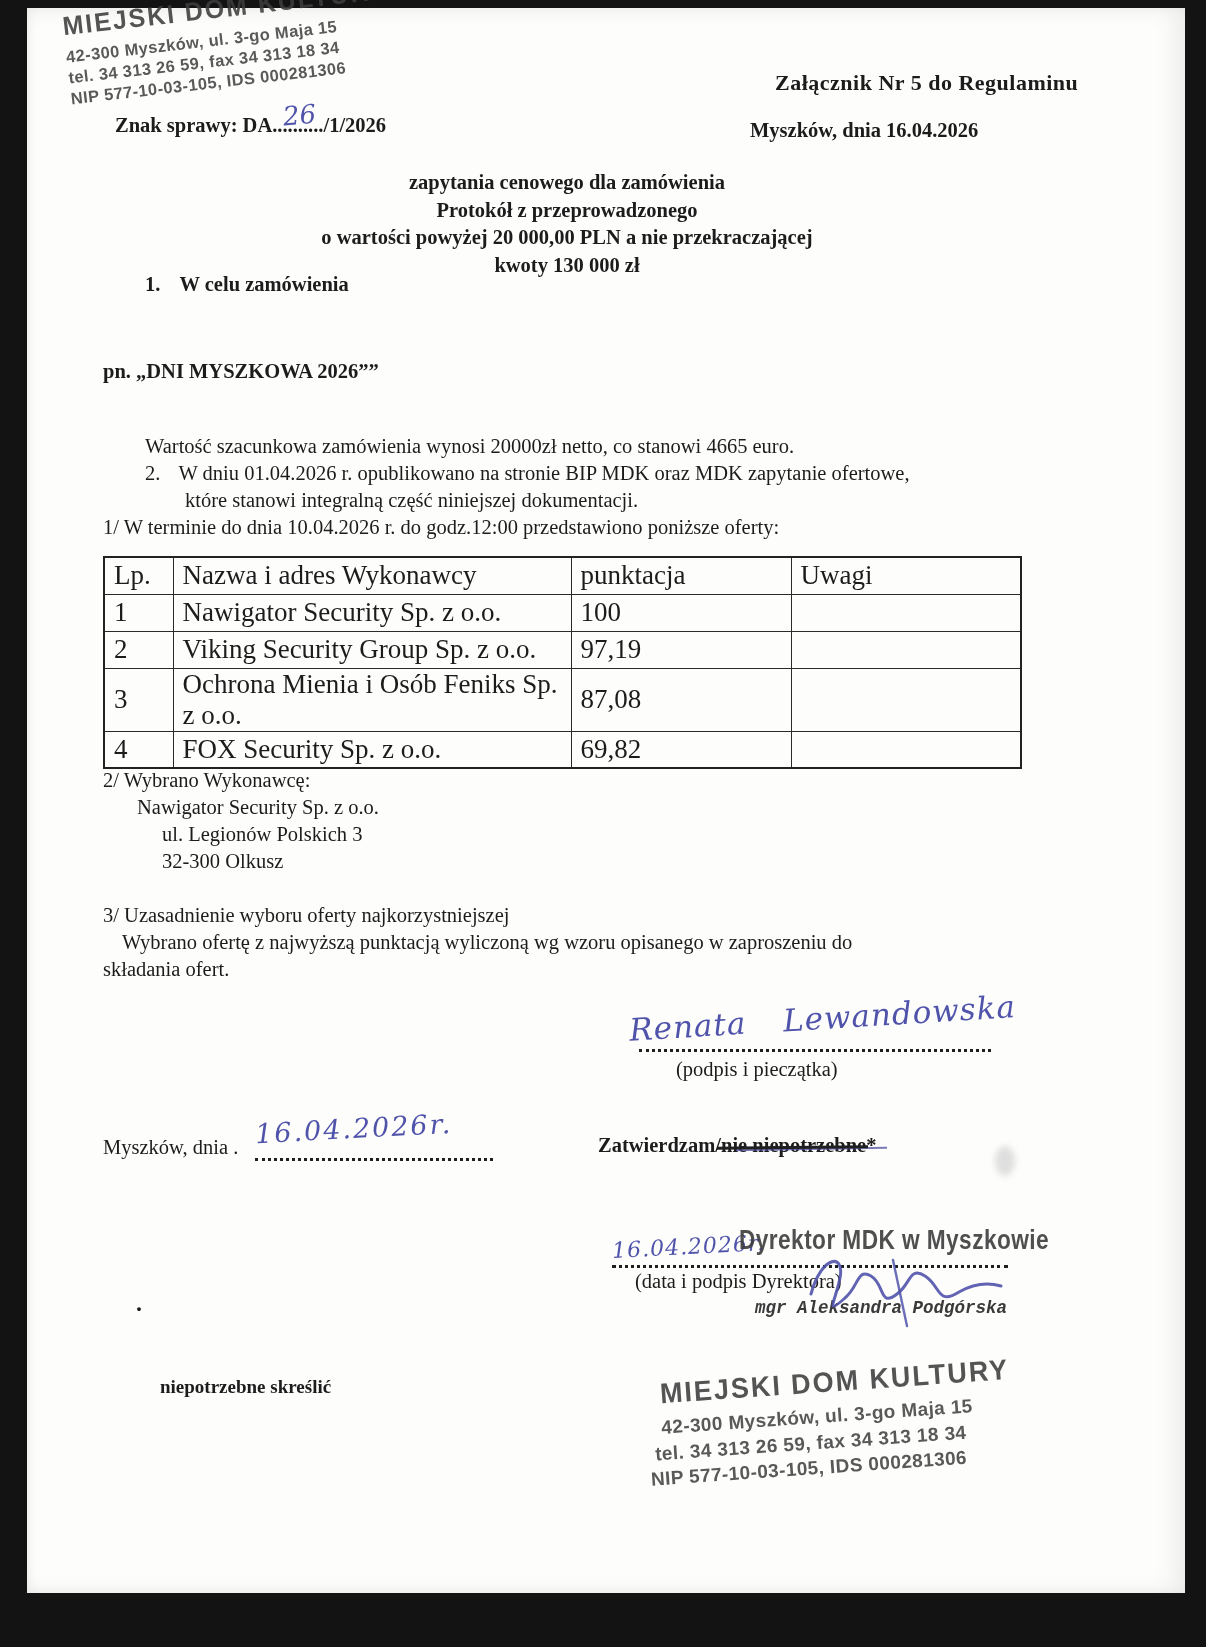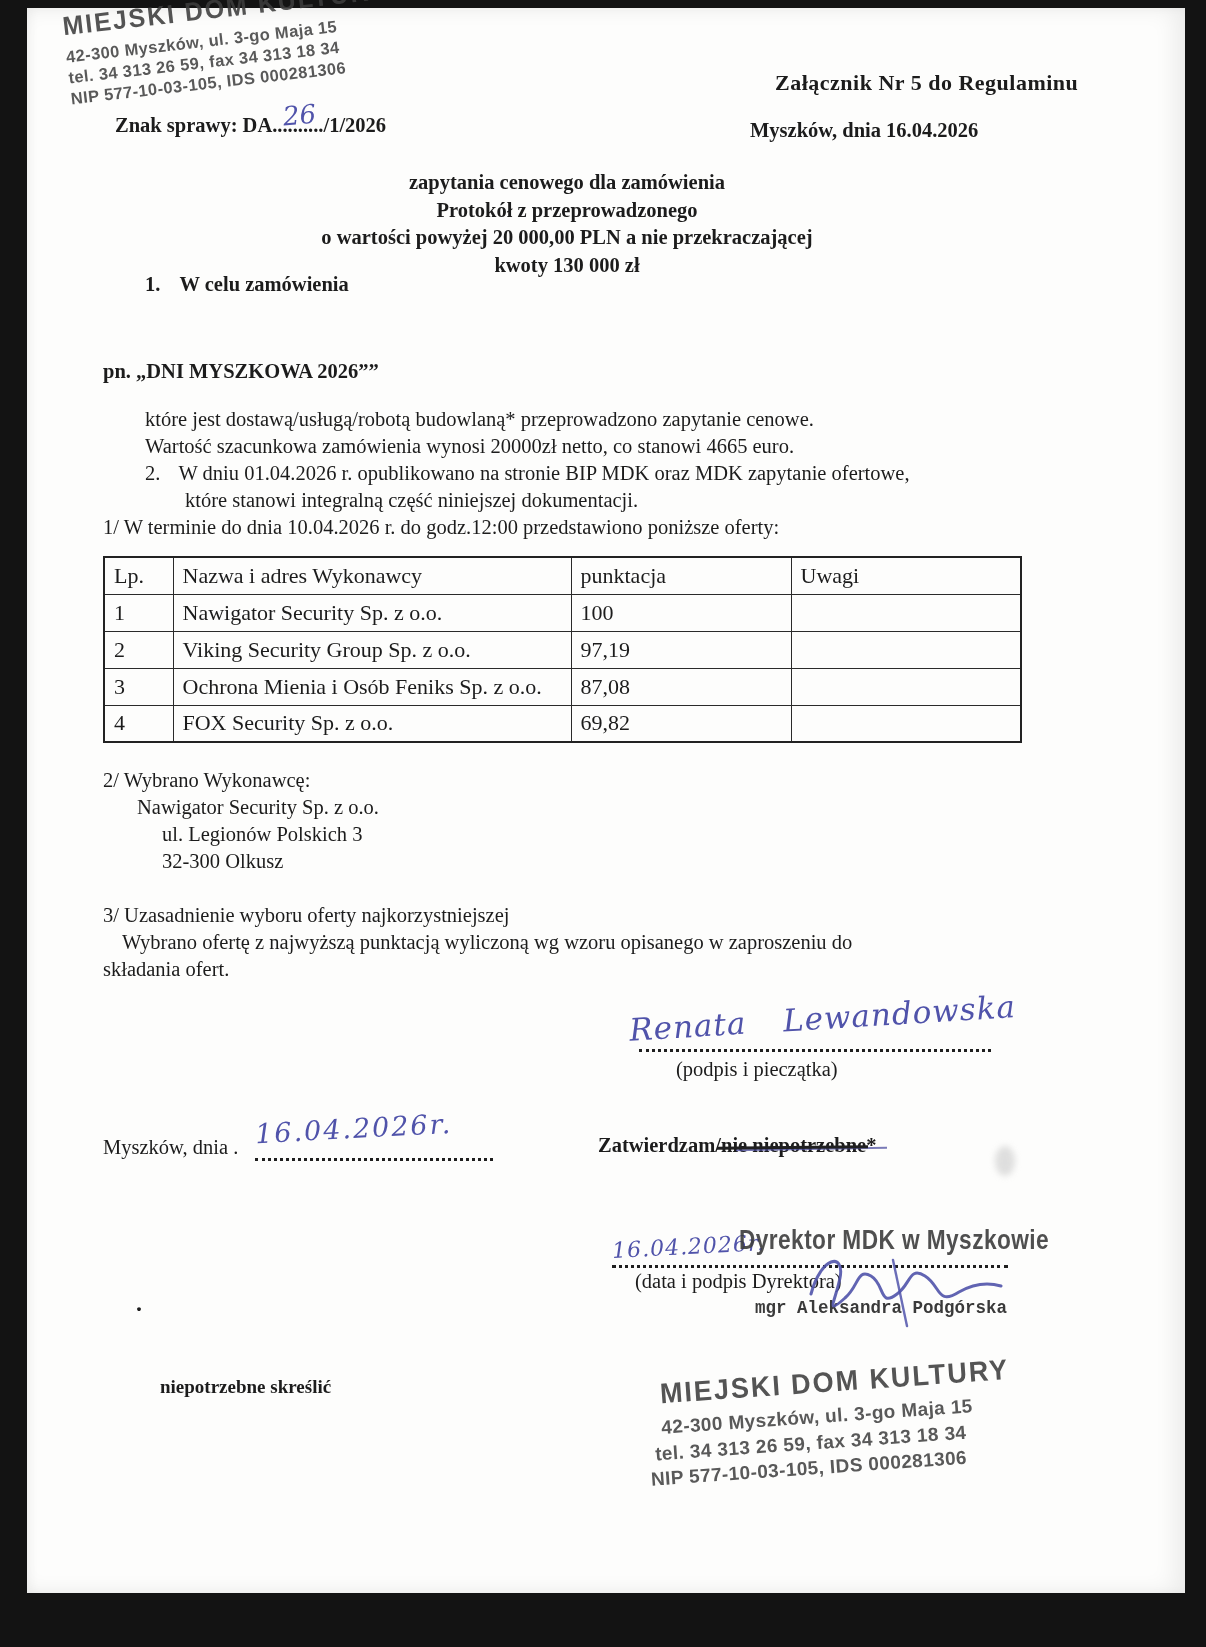--- a/index.html
+++ b/index.html
@@ -30,21 +30,21 @@
   .stamp-title{
     font-size:25px;font-weight:600;letter-spacing:2px;
     transform:scaleY(1.05);opacity:.88;
   }
   .stamp-line{font-size:16.5px;font-weight:600;letter-spacing:.4px;line-height:21px;opacity:.85;}
   .stamp-bottom .stamp-title{font-size:27px;}
   .stamp-bottom .stamp-line{font-size:19px;line-height:25.5px;}
   .dotline{border-bottom:3px dotted #1f1f1f;height:0;}
   table.offers{
     border-collapse:collapse;table-layout:fixed;
-    font-size:22px;
+    font-size:27px;
     border:2.5px solid #222;
   }
   table.offers td{
     border:1.6px solid #2a2a2a;
     padding:0 0 0 9px;
     vertical-align:middle;
     overflow:hidden;
   }
   .struck{position:relative;display:inline-block;}
   .struck::after{
@@ -88,21 +88,20 @@
     <div class="serif bold fs20" style="line-height:27.5px">kwoty 130 000 zł</div>
   </div>
 
   <div class="abs serif bold fs20" style="left:118px;top:265px">
     <span>1.</span>
     <span style="margin-left:14px">W celu zamówienia</span>
   </div>
 
   <div class="abs serif bold fs20" style="left:76px;top:352px">pn. „DNI MYSZKOWA 2026””</div>
 
-  <div class="abs serif fs20" style="left:118px;top:400px">które jest dostawą/usługą/robotą budowlaną* przeprowadzono zapytanie cenowe.</div>
   <div class="abs serif fs20" style="left:118px;top:427px">Wartość szacunkowa zamówienia wynosi 20000zł netto, co stanowi 4665 euro.</div>
   <div class="abs serif fs20" style="left:118px;top:454px">
     <span>2.</span>
     <span style="margin-left:13px">W dniu 01.04.2026 r. opublikowano na stronie BIP MDK oraz MDK zapytanie ofertowe,</span>
   </div>
   <div class="abs serif fs20" style="left:158px;top:481px">które stanowi integralną część niniejszej dokumentacji.</div>
   <div class="abs serif fs20" style="left:76px;top:508px">1/ W terminie do dnia 10.04.2026 r. do godz.12:00 przedstawiono poniższe oferty:</div>
 
   <table class="offers" style="position:absolute;left:76px;top:548px;width:919px;height:186px">
     <colgroup>
@@ -167,21 +166,21 @@
   <div class="smudge" style="left:968px;top:1138px"></div>
 
   <div class="abs serif bold fs20" style="left:571px;top:1126px">
     <span>Zatwierdzam/</span><span class="struck">nie niepotrzebne</span><span>*</span>
   </div>
 
   <div class="abs hand" style="left:585px;top:1226px;font-size:22px;letter-spacing:1px;transform:rotate(-3deg)">16.04.2026r.</div>
   <div class="abs dotline" style="left:585px;top:1257px;width:396px"></div>
   <div class="abs stamp-block" style="left:712px;top:1217px;font-size:27px;font-weight:700;letter-spacing:.5px;transform:scaleX(.84);transform-origin:left;opacity:.9">Dyrektor MDK w Myszkowie</div>
   <div class="abs serif fs20" style="left:608px;top:1262px">(data i podpis Dyrektora)</div>
-  <div class="abs" style="left:728px;top:1290px;font-family:'Liberation Mono',monospace;font-weight:bold;font-size:17.5px;color:#3a3a3a;letter-spacing:0">mgr Aleksandra Podgórska</div>
+  <div class="abs" style="left:728px;top:1290px;font-family:'Liberation Mono',monospace;font-weight:bold;font-style:italic;font-size:17.5px;color:#3a3a3a;letter-spacing:0">mgr Aleksandra Podgórska</div>
   <svg class="scribble" style="left:770px;top:1232px" width="210" height="90" viewBox="0 0 210 90">
     <path d="M14,54 C24,16 48,12 43,38 C38,62 28,76 48,58 C62,46 60,28 74,36 C88,44 82,68 100,54 C114,44 112,26 128,36 C144,46 140,66 162,52 C176,44 190,42 204,46" stroke="#5053aa" stroke-width="3" fill="none" stroke-linecap="round" opacity=".9"></path>
     <path d="M96,20 C102,48 106,68 110,86" stroke="#5053aa" stroke-width="2.4" fill="none" stroke-linecap="round" opacity=".85"></path>
   </svg>
 
   <div class="abs serif bold" style="left:108px;top:1288px;font-size:24px">·</div>
   <div class="abs serif bold fs19" style="left:133px;top:1368px">niepotrzebne skreślić</div>
 
   <div class="abs stamp-block stamp-bottom center" style="left:617px;top:1372px;width:380px;transform:rotate(-4deg);transform-origin:left top;">
     <div class="stamp-title">MIEJSKI DOM KULTURY</div>

